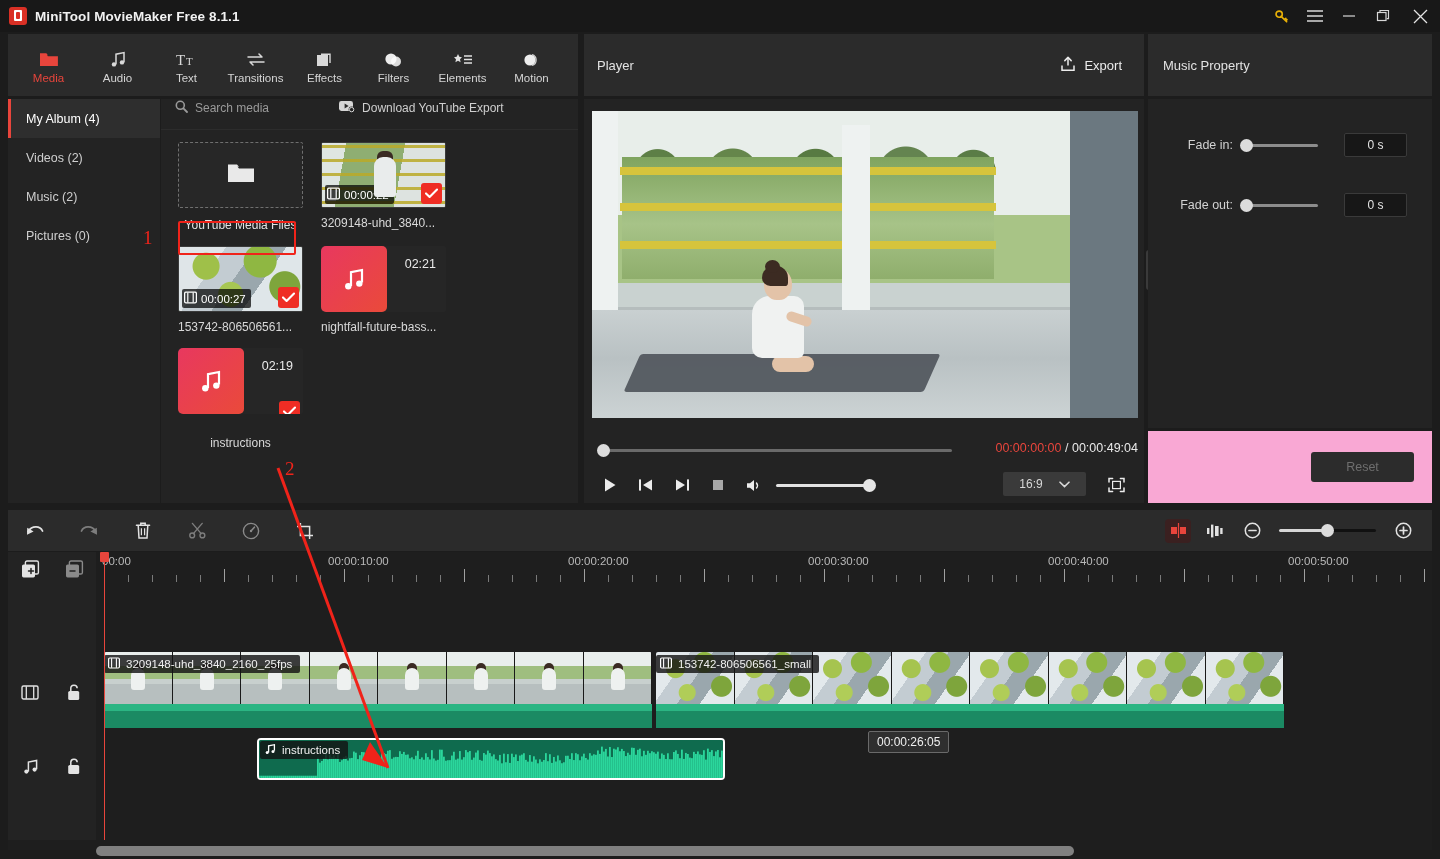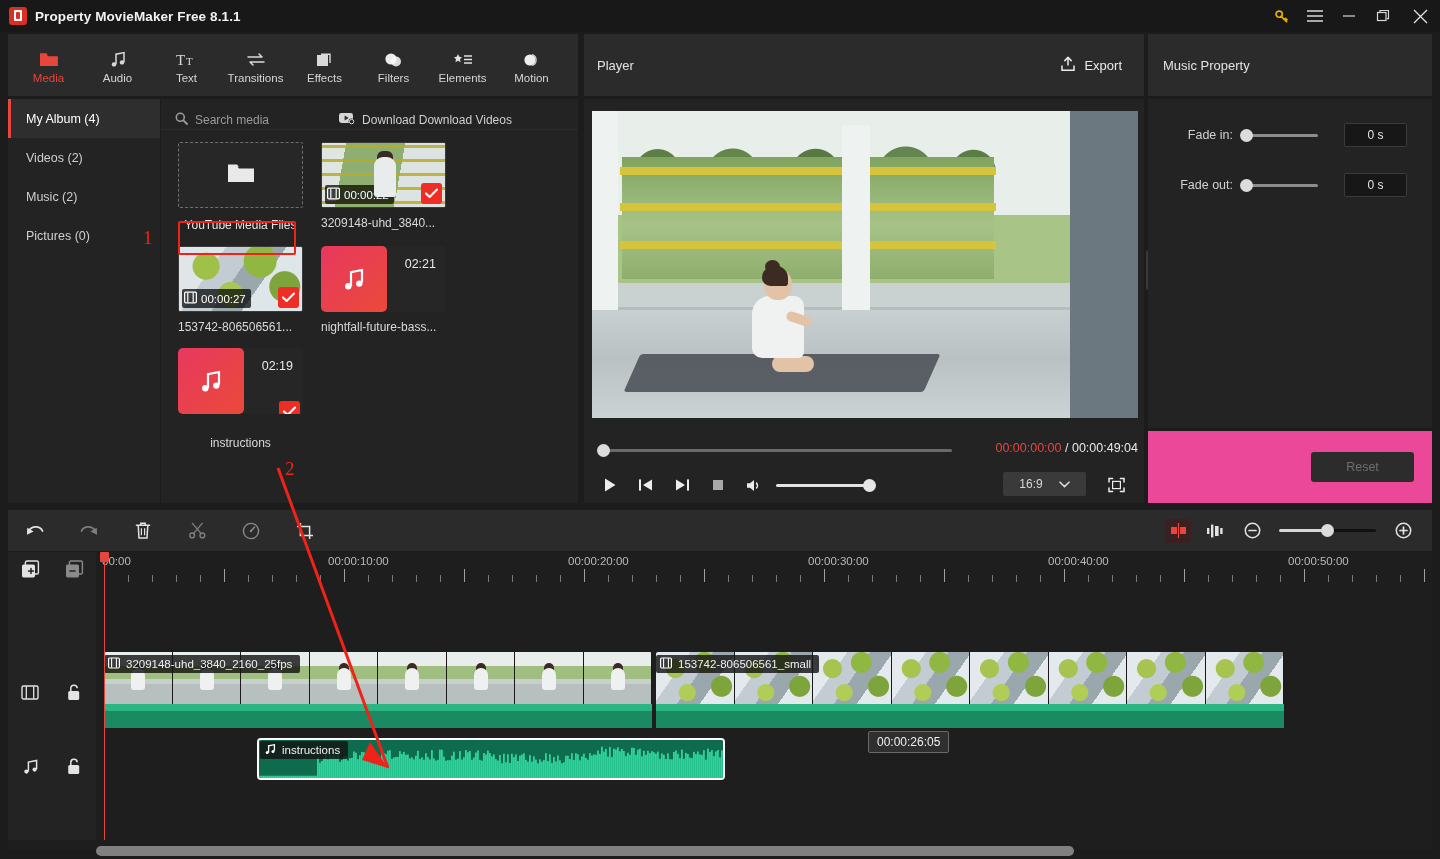--- a/index.html
+++ b/index.html
@@ -82,21 +82,21 @@
   .album-item.active::before {
     content:""; position:absolute; left:0; top:0; width:3px; height:39px; background:#e8453c;
   }
 
   
   .media-panel {
     position:absolute; left:161px; top:99px; width:417px; height:404px;
     background:#232323;
   }
   .media-bar {
-    height:31px; display:flex; align-items:flex-end; border-bottom:1px solid #2c2c2c;
+    height:31px; display:flex; align-items:flex-start; border-bottom:1px solid #2c2c2c;
   }
   .search-wrap { display:flex; align-items:center; gap:7px; margin-left:14px; }
   .search-ph { font-size:12px; color:#9a9a9a; }
   .yt-wrap { display:flex; align-items:center; gap:7px; margin-left:70px; }
   .yt-lbl { font-size:12px; color:#cfcfcf; }
 
   .media-grid { padding:12px 0 0 17px; display:flex; flex-wrap:wrap; gap:14px 18px; width:420px; }
   .media-cell { width:125px; }
   .import-box {
     width:125px; height:66px; border:1px dashed #6f6f6f; border-radius:2px;
@@ -230,32 +230,32 @@
     position:absolute; right:52px; top:3px; width:83px; height:24px; background:#3a3a3a;
     border-radius:2px; display:flex; align-items:center; justify-content:center;
     font-size:12px; color:#d8d8d8; gap:16px;
   }
   .full-btn { position:absolute; right:10px; top:4px; width:24px; height:24px; display:flex; align-items:center; justify-content:center; }
 
   
   .prop-panel {
     position:absolute; left:1148px; top:99px; width:284px; height:329px; background:#232323;
   }
-  .prow { display:flex; align-items:center; height:28px; margin-top:22px; }
+  .prow { display:flex; align-items:center; height:28px; margin-top:32px; }
   .prow .plab { width:95px; text-align:right; font-size:12.5px; color:#d2d2d2; padding-right:10px; }
   .pslider { position:relative; width:75px; height:3px; background:#8c8c8c; border-radius:2px; }
   .pknob { position:absolute; top:-5px; width:13px; height:13px; border-radius:50%; background:#dcdcdc; }
   .pval {
     margin-left:26px; width:63px; height:24px; background:#171717; border:1px solid #3a3a3a;
     border-radius:2px; display:flex; align-items:center; justify-content:center;
     font-size:12px; color:#e4e4e4;
   }
   .vol-ico { width:20px; display:flex; align-items:center; justify-content:center; color:#e2e2e2; margin-right:2px; }
   .prop-footer {
-    position:absolute; left:1148px; top:431px; width:284px; height:72px; background:#ec4899;
+    position:absolute; left:1148px; top:431px; width:284px; height:72px; background:#f9a8d4;
     display:flex; align-items:center; justify-content:flex-end; padding-right:18px;
   }
   .reset-btn {
     width:103px; height:30px; background:#2c2c2c; border-radius:3px;
     display:flex; align-items:center; justify-content:center;
     font-size:12.5px; color:#6e6e6e;
   }
 
   
   .tl-toolbar {
@@ -341,21 +341,21 @@
   .ann-num { position:absolute; color:#f0231a; font-size:19px; font-weight:400; z-index:60; font-family:"Liberation Serif", serif;}
   .ann-svg { position:absolute; left:0; top:0; width:1440px; height:859px; pointer-events:none; z-index:55; }
 </style>
 </head>
 <body>
 
 <div class="app">
 
   <div class="titlebar">
     <div class="app-logo"></div>
-    <div class="app-title">Property MovieMaker Free 8.1.1</div>
+    <div class="app-title">MiniTool MovieMaker Free 8.1.1</div>
     <div class="tb-right">
       <div class="tb-btn">
         <svg width="15" height="15" viewBox="0 0 16 16">
             <circle cx="5.5" cy="5.5" r="3.3" fill="none" stroke="#e8b007" stroke-width="1.8"></circle>
             <path d="M7.6 7.8 L13.5 13.6 M11.2 11.3 L12.6 9.9 M12.6 12.6 L13.8 11.4" stroke="#e8b007" stroke-width="1.8" fill="none" stroke-linecap="round"></path>
           </svg>
       </div>
       <div class="tb-btn">
         <svg width="16" height="12" viewBox="0 0 16 12">
             <path d="M0 1h16M0 6h16M0 11h16" stroke="#d8d8d8" stroke-width="1.3"></path>
@@ -501,21 +501,21 @@
       </div>
       <div class="yt-wrap">
         <span>
           <svg width="16" height="12" viewBox="0 0 16 12">
               <rect x="0" y="0" width="14" height="10" rx="2.4" fill="#d6d6d6"></rect>
               <path d="M5.6 2.6 9.6 5 5.6 7.4z" fill="#2a2a2a"></path>
               <circle cx="12.6" cy="8.6" r="3" fill="#232323"></circle>
               <circle cx="12.6" cy="8.6" r="2.2" fill="none" stroke="#d6d6d6" stroke-width="1"></circle>
             </svg>
         </span>
-        <span class="yt-lbl">Download Download Videos</span>
+        <span class="yt-lbl">Download YouTube Export</span>
       </div>
     </div>
 
     <div class="media-grid">
 
       <div class="media-cell">
         <div class="import-box">
           <span>
             <svg width="28" height="22" viewBox="0 0 28 22">
                 <path d="M1 4h9l2 2.6h15V20H1z" fill="#e9e9e9"></path>

